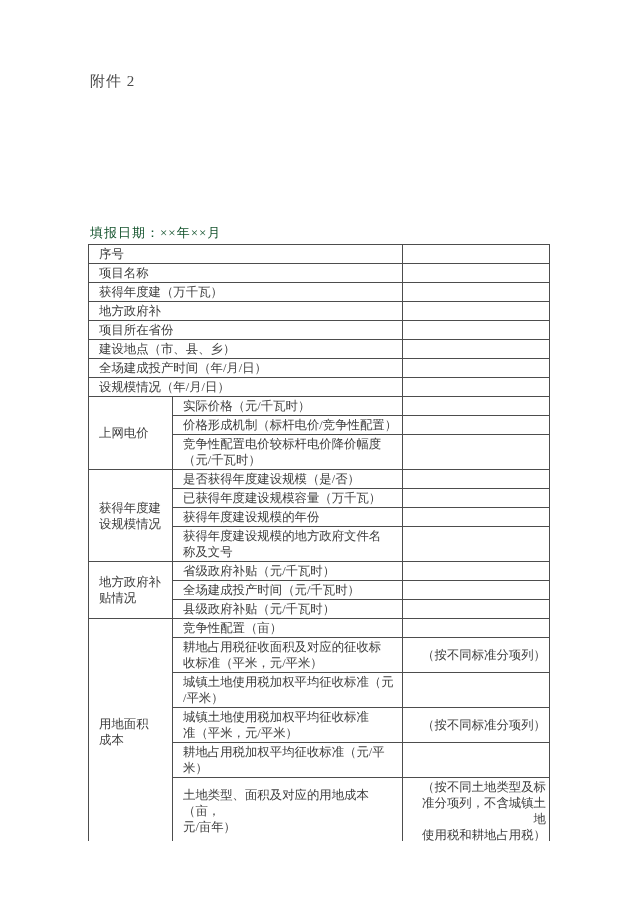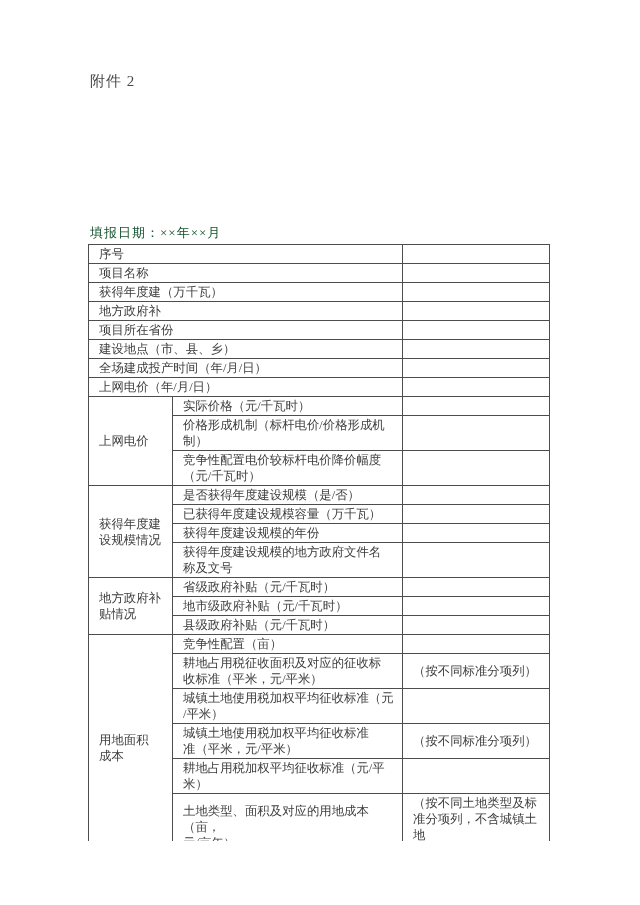--- a/index.html
+++ b/index.html
@@ -61,21 +61,21 @@
     padding: 1px 3px 1px 10px;
     line-height: 16px;
     vertical-align: middle;
     white-space: pre-line;
     overflow: hidden;
   }
   td.group-cell {
     padding-left: 7px;
   }
   td.value-cell {
-    text-align: left;
+    text-align: right;
     padding-left: 3px;
   }
 </style>
 </head>
 <body>
 
 <div class="page">
   <div class="attachment-label">附件 2</div>
   <div class="date-line">填报日期：××年××月</div>
 
@@ -109,30 +109,30 @@
           </tr>
           <tr>
             <td class="label-cell" colspan="2">建设地点（市、县、乡）</td>
             <td class="value-cell"></td>
           </tr>
           <tr>
             <td class="label-cell" colspan="2">全场建成投产时间（年/月/日）</td>
             <td class="value-cell"></td>
           </tr>
           <tr>
-            <td class="label-cell" colspan="2">上网电价（年/月/日）</td>
+            <td class="label-cell" colspan="2">设规模情况（年/月/日）</td>
             <td class="value-cell"></td>
           </tr>
           <tr>
             <td class="group-cell" rowspan="3">上网电价</td>
             <td class="label-cell">实际价格（元/千瓦时）</td>
             <td class="value-cell"></td>
           </tr>
           <tr>
-            <td class="label-cell">价格形成机制（标杆电价/价格形成机制）</td>
+            <td class="label-cell">价格形成机制（标杆电价/竞争性配置）</td>
             <td class="value-cell"></td>
           </tr>
           <tr>
             <td class="label-cell">竞争性配置电价较标杆电价降价幅度
 （元/千瓦时）</td>
             <td class="value-cell"></td>
           </tr>
           <tr>
             <td class="group-cell" rowspan="4">获得年度建
 设规模情况</td>
@@ -152,21 +152,21 @@
 称及文号</td>
             <td class="value-cell"></td>
           </tr>
           <tr>
             <td class="group-cell" rowspan="3">地方政府补
 贴情况</td>
             <td class="label-cell">省级政府补贴（元/千瓦时）</td>
             <td class="value-cell"></td>
           </tr>
           <tr>
-            <td class="label-cell">地市级政府补贴（元/千瓦时）</td>
+            <td class="label-cell">全场建成投产时间（元/千瓦时）</td>
             <td class="value-cell"></td>
           </tr>
           <tr>
             <td class="label-cell">县级政府补贴（元/千瓦时）</td>
             <td class="value-cell"></td>
           </tr>
           <tr>
             <td class="group-cell" rowspan="6">用地面积
 成本</td>
             <td class="label-cell">竞争性配置（亩）</td>

